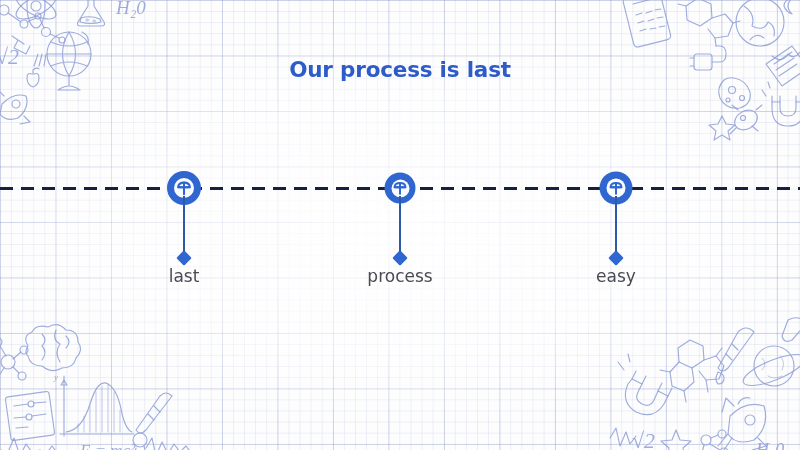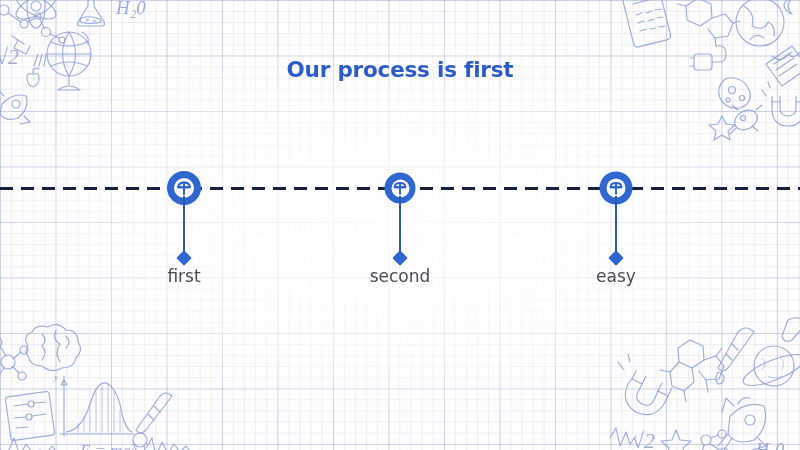--- a/index.html
+++ b/index.html
@@ -348,50 +348,50 @@
       <text class="dk-txt" x="150" y="138" font-size="18">H₂0</text>
       <g>
         <path class="dk" d="M4,120 L10,110 L14,128 L20,114 L24,126 L30,118"></path>
       </g>
       <g>
         <path class="dk" d="M182,2 Q194,-4 200,6 L186,22 Q178,26 176,18 Z"></path>
       </g>
     </svg>
   </div>
 
-  <div class="title">Our process is first</div>
+  <div class="title">Our process is last</div>
 
   <div class="timeline-axis"></div>
 
   <div class="node">
     <div class="node-ring" style="left:184px; top:188px; width:34px; height:34px;">
       <style>.node-ring[style*="width:34px"]::after{width:20px;height:20px;}</style>
       <svg class="node-glyph" width="16" height="16" viewBox="0 0 16 16">
         <path class="gk" d="M2.2,7.2 Q2.2,2.6 8,2.6 Q13.8,2.6 13.8,7.2 Z"></path>
         <line class="gk" x1="8" y1="2.6" x2="8" y2="14.2"></line>
         <line class="gk" x1="2.4" y1="7.2" x2="13.6" y2="7.2"></line>
       </svg>
     </div>
     <div class="node-stem" style="left:184px; top:196px; height:62px;"></div>
     <div class="node-diamond" style="left:184px; top:258px;"></div>
-    <div class="node-label" style="left:184px; top:266px;">first</div>
+    <div class="node-label" style="left:184px; top:266px;">last</div>
   </div>
 
   <div class="node">
     <div class="node-ring" style="left:400px; top:188px; width:31px; height:31px;">
       <style>.node-ring[style*="width:31px"]::after{width:18px;height:18px;}</style>
       <svg class="node-glyph" width="15" height="15" viewBox="0 0 16 16">
         <path class="gk" d="M2.2,7.2 Q2.2,2.6 8,2.6 Q13.8,2.6 13.8,7.2 Z"></path>
         <line class="gk" x1="8" y1="2.6" x2="8" y2="14.2"></line>
         <line class="gk" x1="2.4" y1="7.2" x2="13.6" y2="7.2"></line>
       </svg>
     </div>
     <div class="node-stem" style="left:400px; top:196px; height:62px;"></div>
     <div class="node-diamond" style="left:400px; top:258px;"></div>
-    <div class="node-label" style="left:400px; top:266px;">second</div>
+    <div class="node-label" style="left:400px; top:266px;">process</div>
   </div>
 
   <div class="node">
     <div class="node-ring" style="left:616px; top:188px; width:33px; height:33px;">
       <style>.node-ring[style*="width:33px"]::after{width:19px;height:19px;}</style>
       <svg class="node-glyph" width="15" height="15" viewBox="0 0 16 16">
         <path class="gk" d="M2.2,7.2 Q2.2,2.6 8,2.6 Q13.8,2.6 13.8,7.2 Z"></path>
         <line class="gk" x1="8" y1="2.6" x2="8" y2="14.2"></line>
         <line class="gk" x1="2.4" y1="7.2" x2="13.6" y2="7.2"></line>
       </svg>

